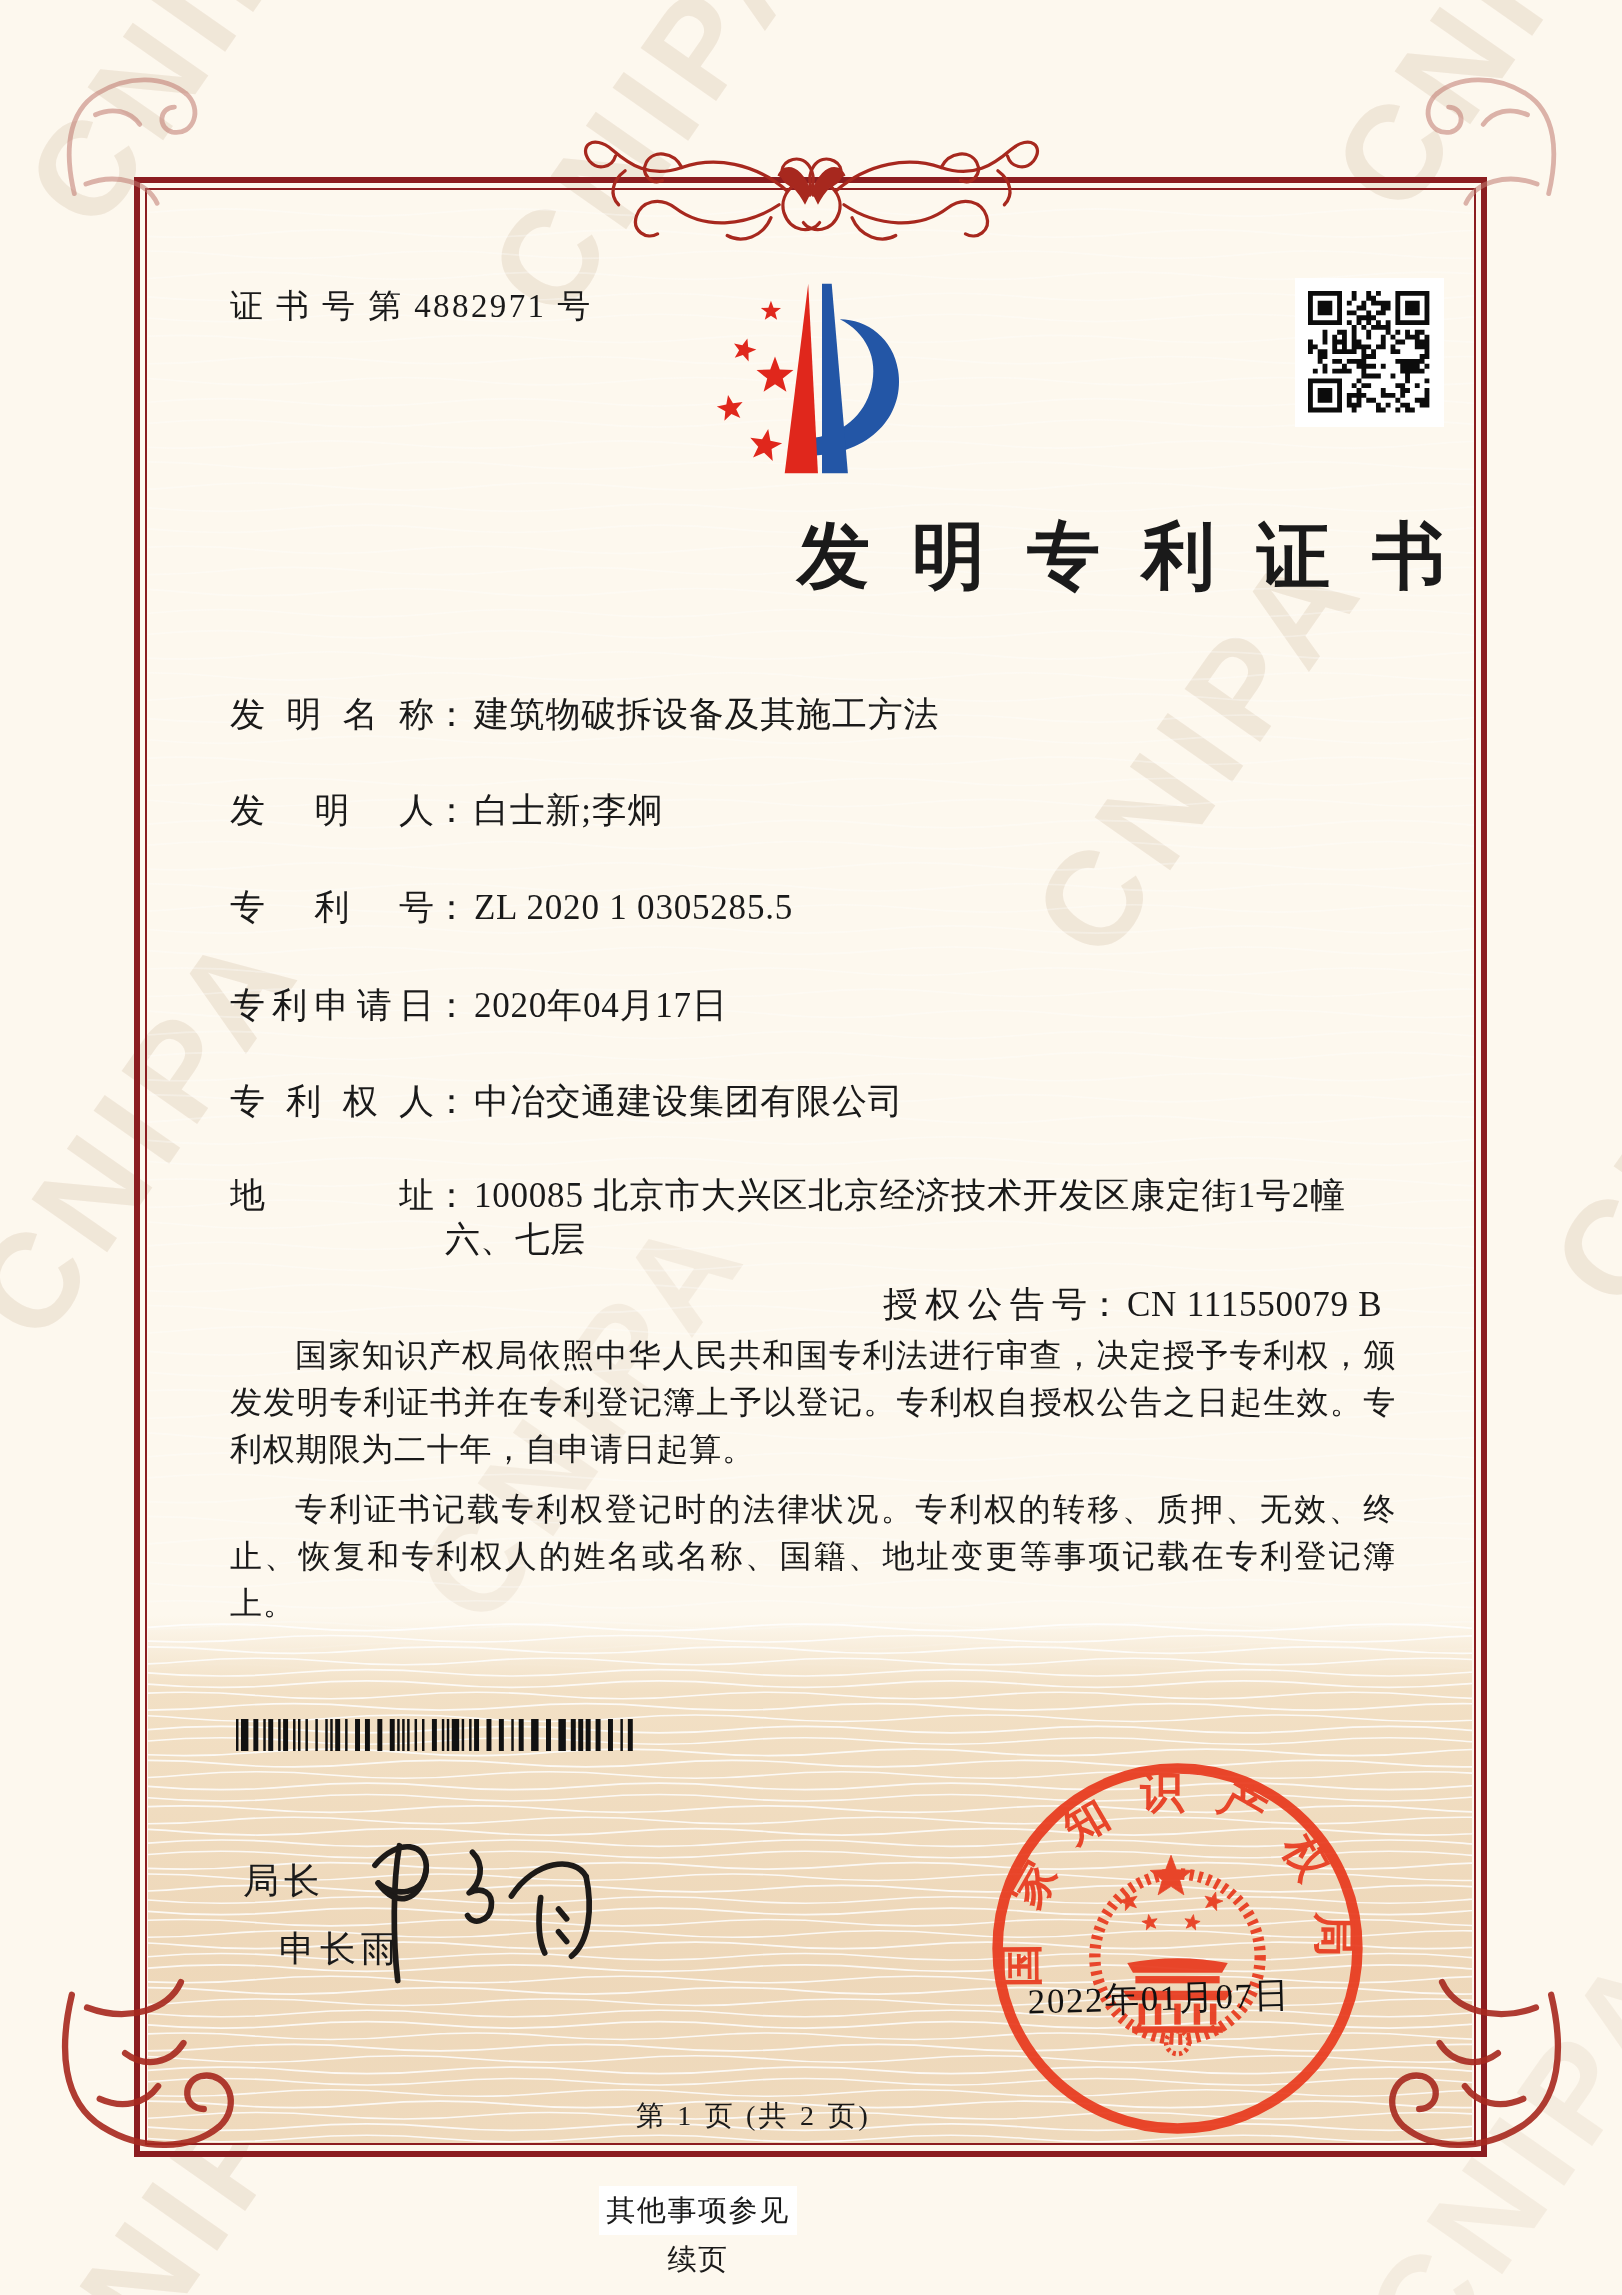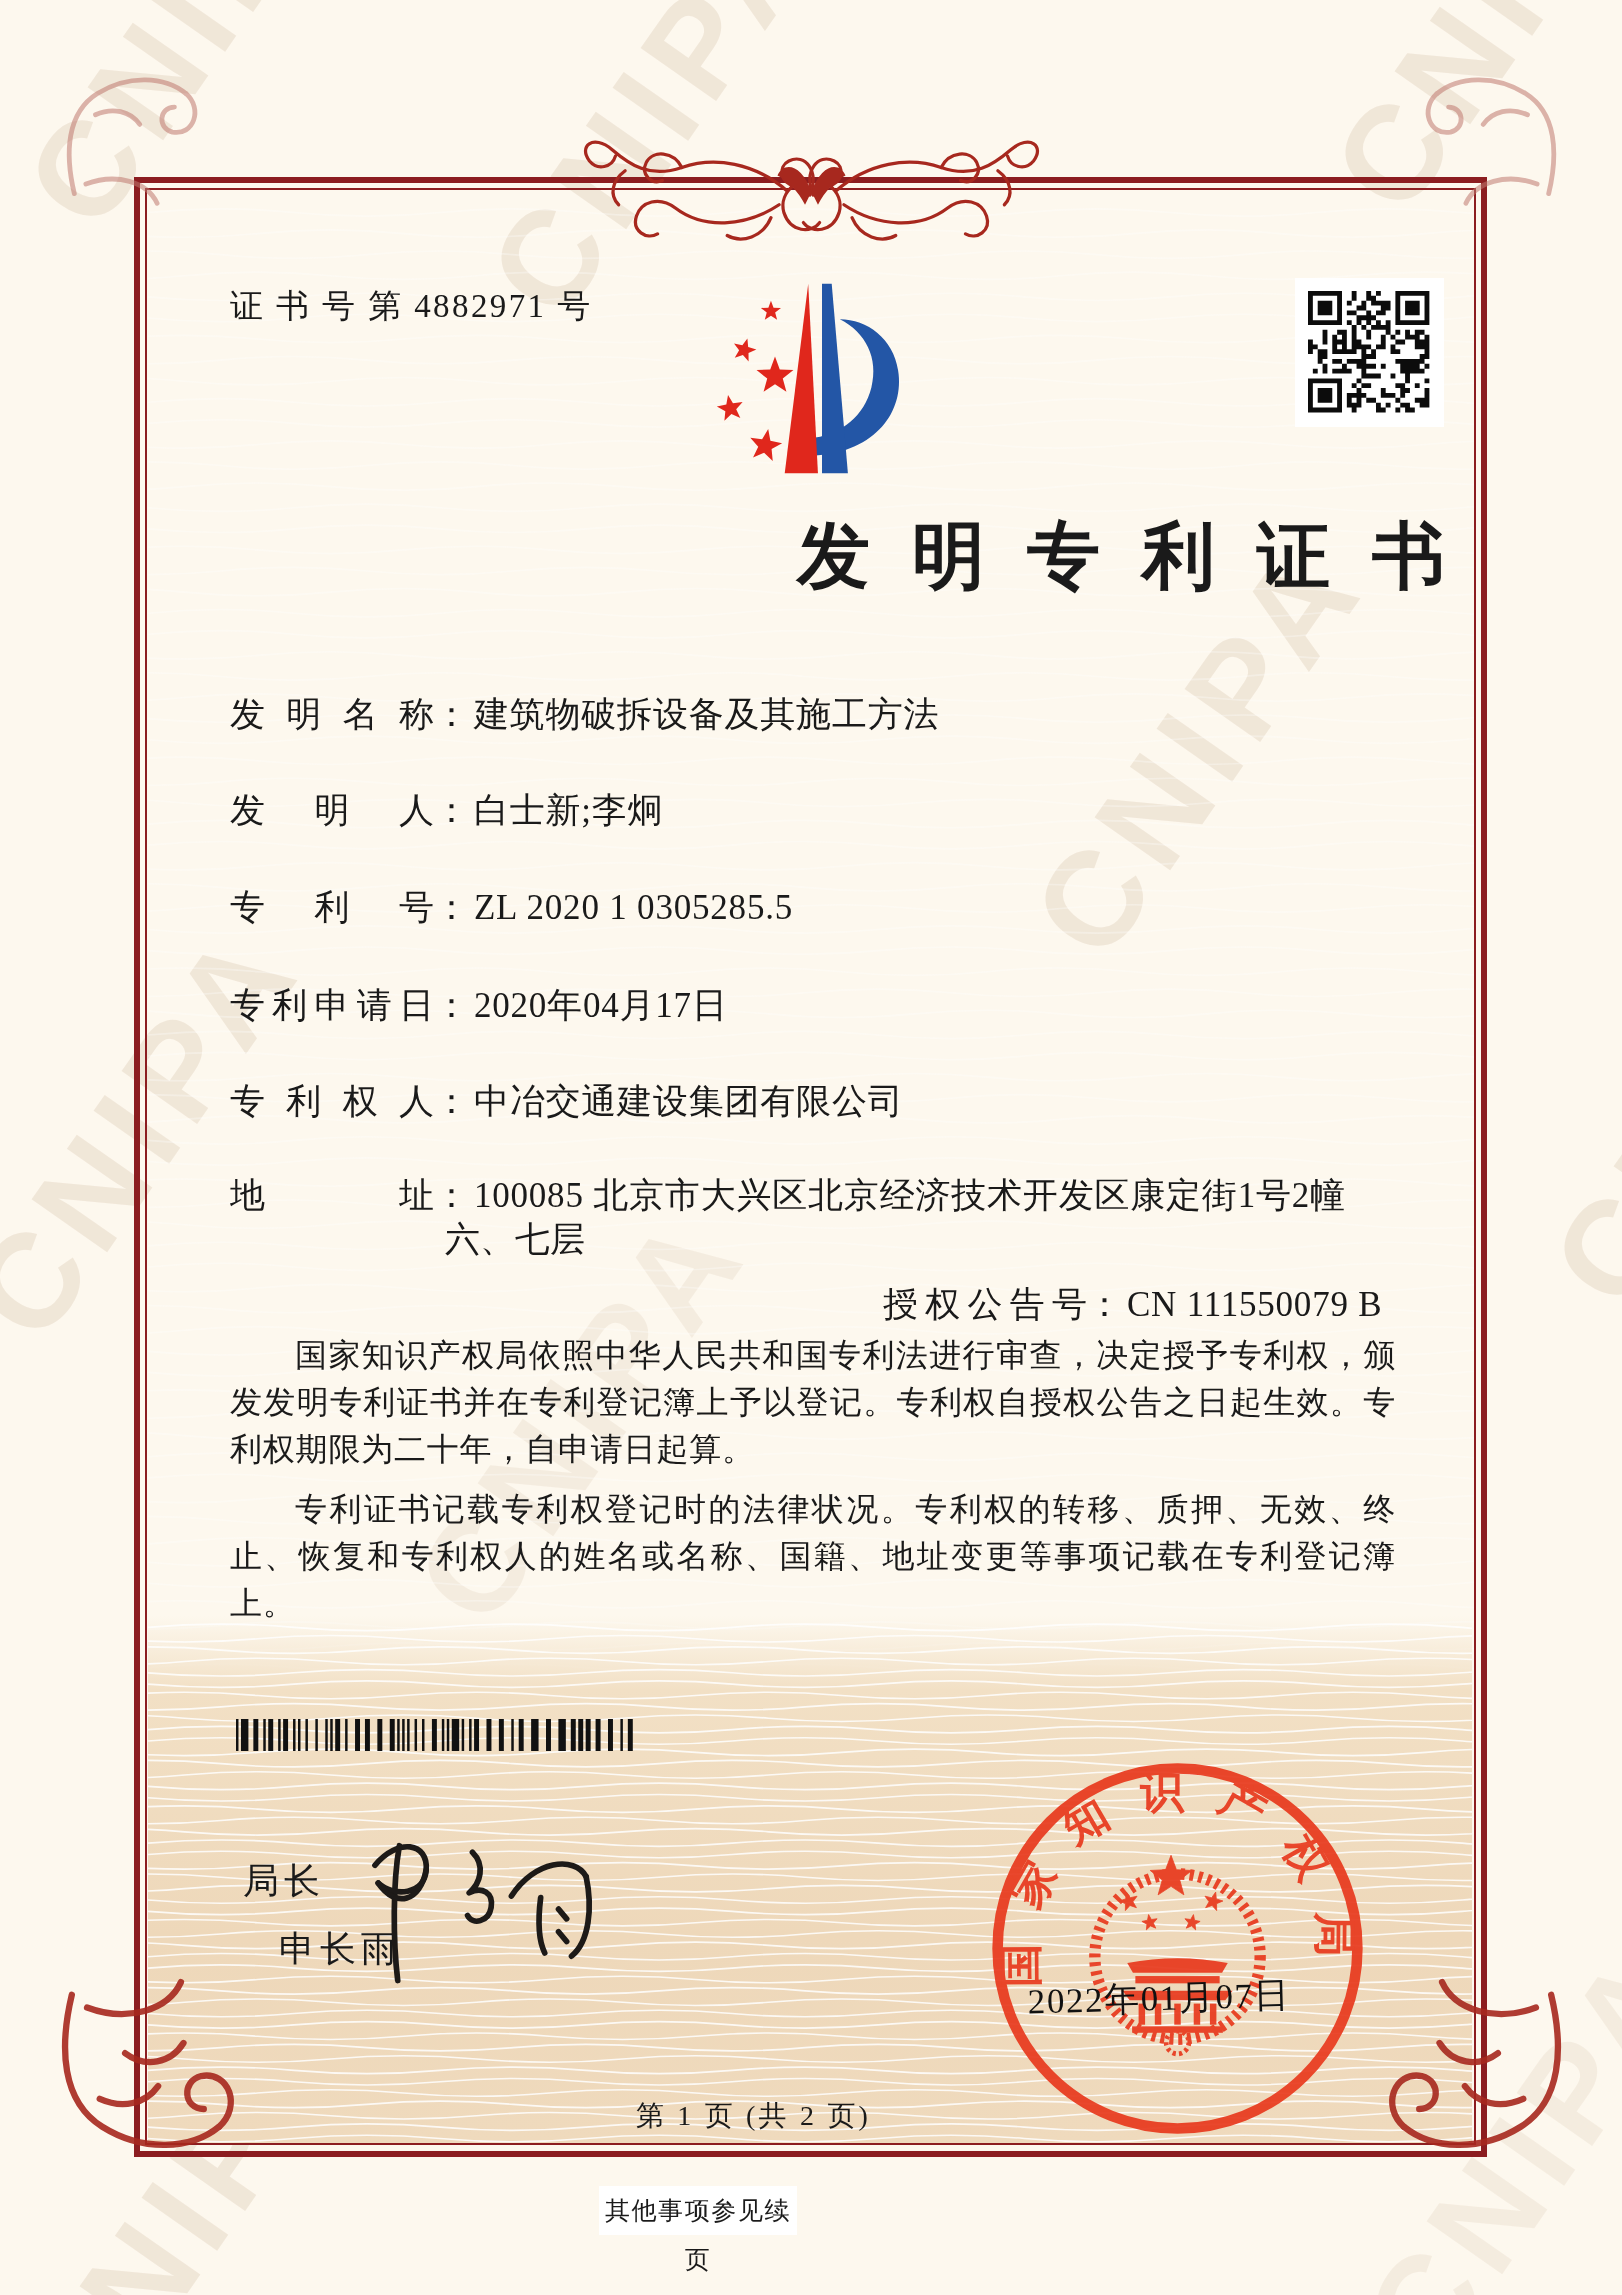--- a/index.html
+++ b/index.html
@@ -65,21 +65,21 @@
   .seal-date{
     position:absolute;left:1005px;top:1975px;width:308px;text-align:center;
     font-size:35px;letter-spacing:1.6px;color:#111;transform:rotate(-1.5deg);z-index:4;white-space:nowrap;
   }
   .page-footer{
     position:absolute;left:134px;top:2097px;width:1177px;text-align:center;
     font-size:28px;letter-spacing:3.2px;z-index:3;padding-left:31px;
   }
   .cont-note{
     position:absolute;left:599px;top:2186px;width:198px;height:49px;background:#ffffff;
-    text-align:center;line-height:49px;font-size:25px;letter-spacing:1.6px;z-index:3;
+    text-align:center;line-height:49px;font-size:29px;letter-spacing:1.6px;z-index:3;
   }
   
   .orn{position:absolute;z-index:3;pointer-events:none;}
   svg text{font-family:"Liberation Serif","DejaVu Serif",serif;}
 </style>
 </head>
 <body>
 
 <div class="wm" style="left:-41px;top:-57px;">CNIPA</div>
 <div class="wm" style="left:422px;top:32px;">CNIPA</div>

